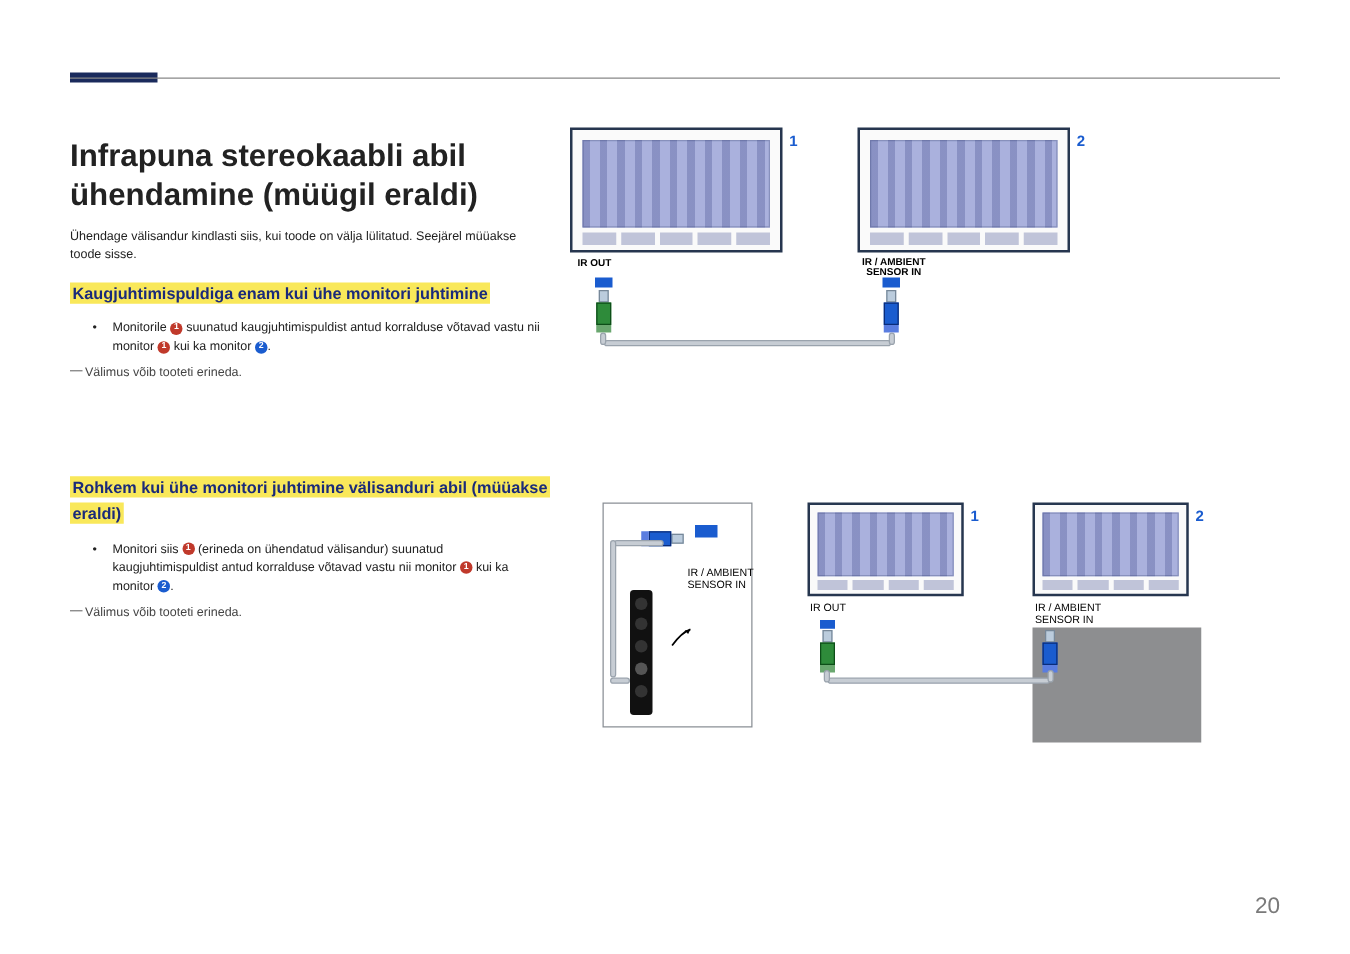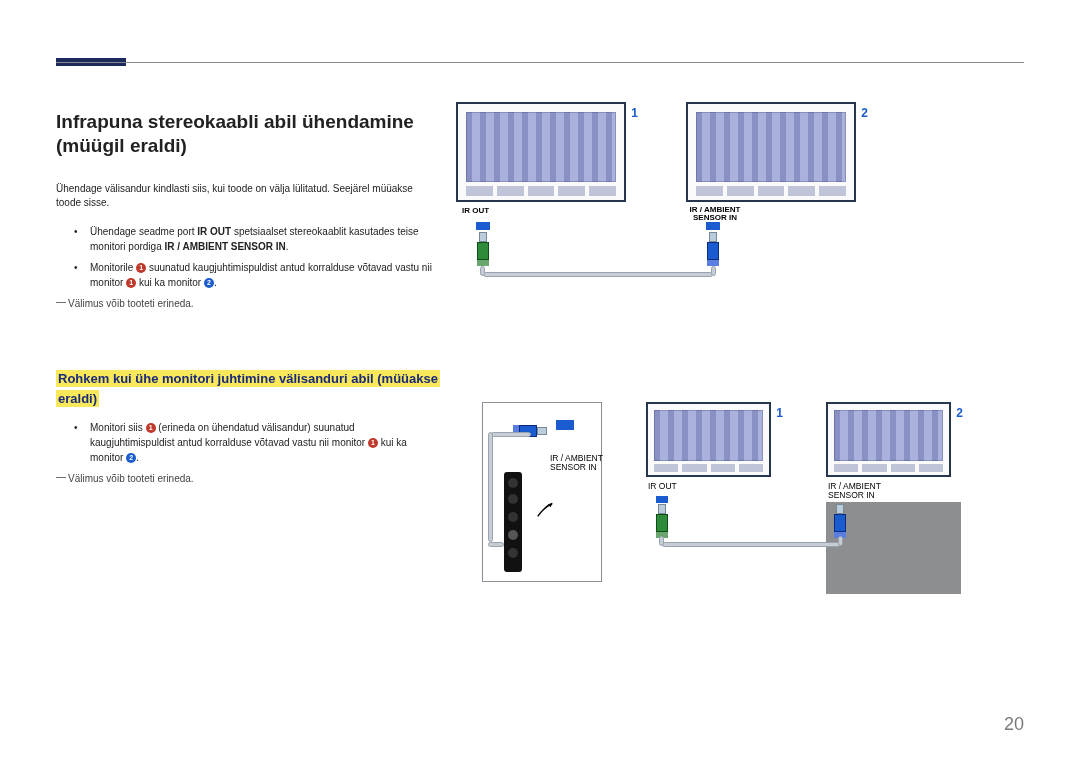--- a/index.html
+++ b/index.html
@@ -25,26 +25,26 @@
   .accent-bar {
     position: absolute;
     left: 56px; top: 58px;
     width: 70px; height: 8px;
     background: #1a2a5c;
   }
   .content { display: flex; margin-top: 50px; }
   .left { width: 400px; padding-right: 16px; }
   .right { flex: 1; position: relative; }
 
-  h2 { font-size: 19px; font-weight: 700; color: #222; line-height: 1.25; margin-bottom: 24px; }
+  h2 { font-size: 25px; font-weight: 700; color: #222; line-height: 1.25; margin-bottom: 10px; }
   .dash-note { font-size: 10px; color: #444; margin: 8px 0 6px 12px; position: relative; }
   .dash-note::before { content: "―"; position: absolute; left: -12px; top: -2px; color: #444; }
   .body-text { font-size: 10px; color: #222; line-height: 1.4; margin: 6px 0 14px 0; }
   .hl-head { display: inline; font-size: 13px; font-weight: 600; color: #1a2a7a; background: #f9e85a; line-height: 1.6; box-decoration-break: clone; padding: 1px 2px; }
-  .section2 { margin-top: 60px; }
+  .section2 { margin-top: 76px; }
   ul.bullets { list-style: none; margin: 10px 0 6px 24px; }
   ul.bullets li { font-size: 10px; color: #222; line-height: 1.5; position: relative; padding-left: 10px; margin-bottom: 6px; }
   ul.bullets li::before { content: "•"; position: absolute; left: -6px; top: 0; }
   .numdot { display:inline-flex; align-items:center; justify-content:center; width:10px; height:10px; border-radius:50%; color:#fff; font-size:7px; font-weight:700; vertical-align:middle; }
   .nd1 { background:#c0392b; }
   .nd2 { background:#1a5ccf; }
 
   
   .diagram1 { position: relative; height: 210px; margin-top: -8px; }
   .diagram2 { position: relative; height: 240px; margin-top: 90px; }
@@ -92,25 +92,25 @@
   <div class="accent-bar"></div>
   <div class="top-rule"></div>
 
   <div class="content">
     <div class="left">
       <h2>Infrapuna stereokaabli abil ühendamine (müügil eraldi)</h2>
 
 
       <p class="body-text">Ühendage välisandur kindlasti siis, kui toode on välja lülitatud. Seejärel müüakse toode sisse.</p>
 
+      <div style="margin-top:6px;">
+        <span class="hl-head">Kaugjuhtimispuldiga enam kui ühe monitori juhtimine</span>
+      </div>
 
       <ul class="bullets">
-        <li>
-          <span>Ühendage seadme port </span><b>IR OUT</b><span> spetsiaalset stereokaablit kasutades teise monitori pordiga </span><b>IR / AMBIENT SENSOR IN</b><span>.</span>
-        </li>
         <li>
           <span>Monitorile </span><span class="numdot nd1">1</span><span> suunatud kaugjuhtimispuldist antud korralduse võtavad vastu nii monitor </span><span class="numdot nd1">1</span><span> kui ka monitor </span><span class="numdot nd2">2</span><span>.</span>
         </li>
       </ul>
       <div class="dash-note">Välimus võib tooteti erineda.</div>
 
       <div class="section2">
         <span class="hl-head">Rohkem kui ühe monitori juhtimine välisanduri abil (müüakse eraldi)</span>
         <ul class="bullets">
           <li>

